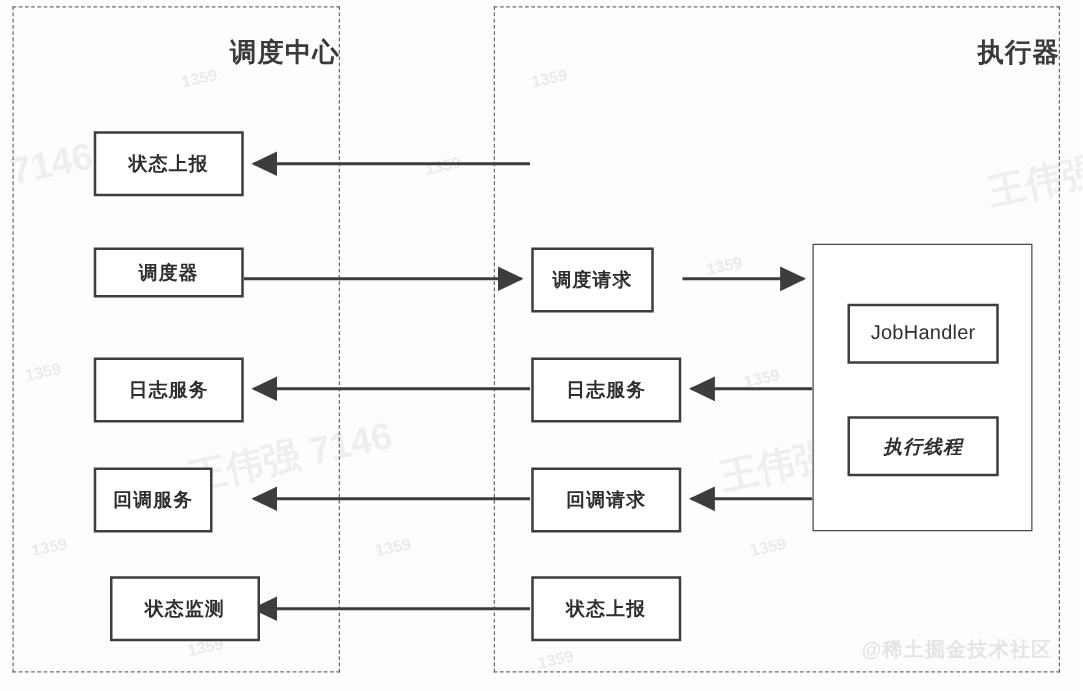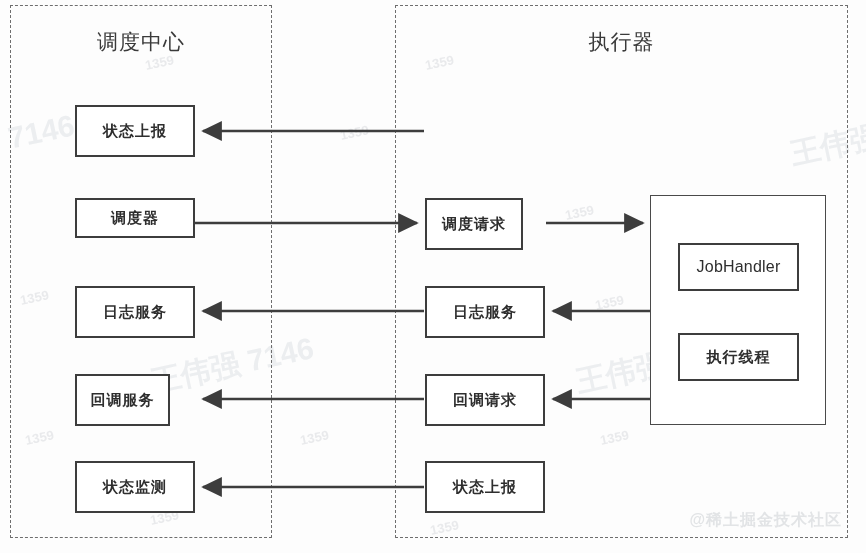--- a/index.html
+++ b/index.html
@@ -25,25 +25,25 @@
   }
   .dashed-region {
     position: absolute;
     border: 1.6px dashed #6e6e6e;
     box-sizing: border-box;
     background: transparent;
   }
   .region-title {
     position: absolute;
     font-size: 21px;
-    font-weight: normal;
+    font-weight: bold;
     color: #3a3a3a;
     letter-spacing: 1px;
     white-space: nowrap;
-    text-align: center;
+    text-align: right;
   }
   .node-box {
     position: absolute;
     box-sizing: border-box;
     border: 2.2px solid #3d3d3d;
     background: #ffffff;
     display: flex;
     align-items: center;
     justify-content: center;
     font-size: 15px;
@@ -139,26 +139,26 @@
 
     <line x1="424" y1="399" x2="203" y2="399" stroke="#3d3d3d" stroke-width="2.4" marker-end="url(#arrow-right)"></line>
 
     <line x1="424" y1="487" x2="203" y2="487" stroke="#3d3d3d" stroke-width="2.4" marker-end="url(#arrow-right)"></line>
   </svg>
 
   <div class="node-box" style="left:75px;top:105px;width:120px;height:52px;">状态上报</div>
   <div class="node-box" style="left:75px;top:198px;width:120px;height:40px;">调度器</div>
   <div class="node-box" style="left:75px;top:286px;width:120px;height:52px;">日志服务</div>
   <div class="node-box" style="left:75px;top:374px;width:95px;height:52px;">回调服务</div>
-  <div class="node-box" style="left:75px;top:461px;width:120px;height:52px;">状态监测</div>
+  <div class="node-box" style="left:88px;top:461px;width:120px;height:52px;">状态监测</div>
 
   <div class="node-box" style="left:425px;top:198px;width:98px;height:52px;">调度请求</div>
   <div class="node-box" style="left:425px;top:286px;width:120px;height:52px;">日志服务</div>
   <div class="node-box" style="left:425px;top:374px;width:120px;height:52px;">回调请求</div>
   <div class="node-box" style="left:425px;top:461px;width:120px;height:52px;">状态上报</div>
 
   <div class="container-box" style="left:650px;top:195px;width:176px;height:230px;"></div>
   <div class="node-box latin" style="left:678px;top:243px;width:121px;height:48px;">JobHandler</div>
-  <div class="node-box" style="left:678px;top:333px;width:121px;height:48px;">执行线程</div>
+  <div class="node-box" style="left:678px;top:333px;width:121px;height:48px;font-style:italic;">执行线程</div>
 
   <div class="brand-wm">@稀土掘金技术社区</div>
 
 </div>
 
 </body></html>

